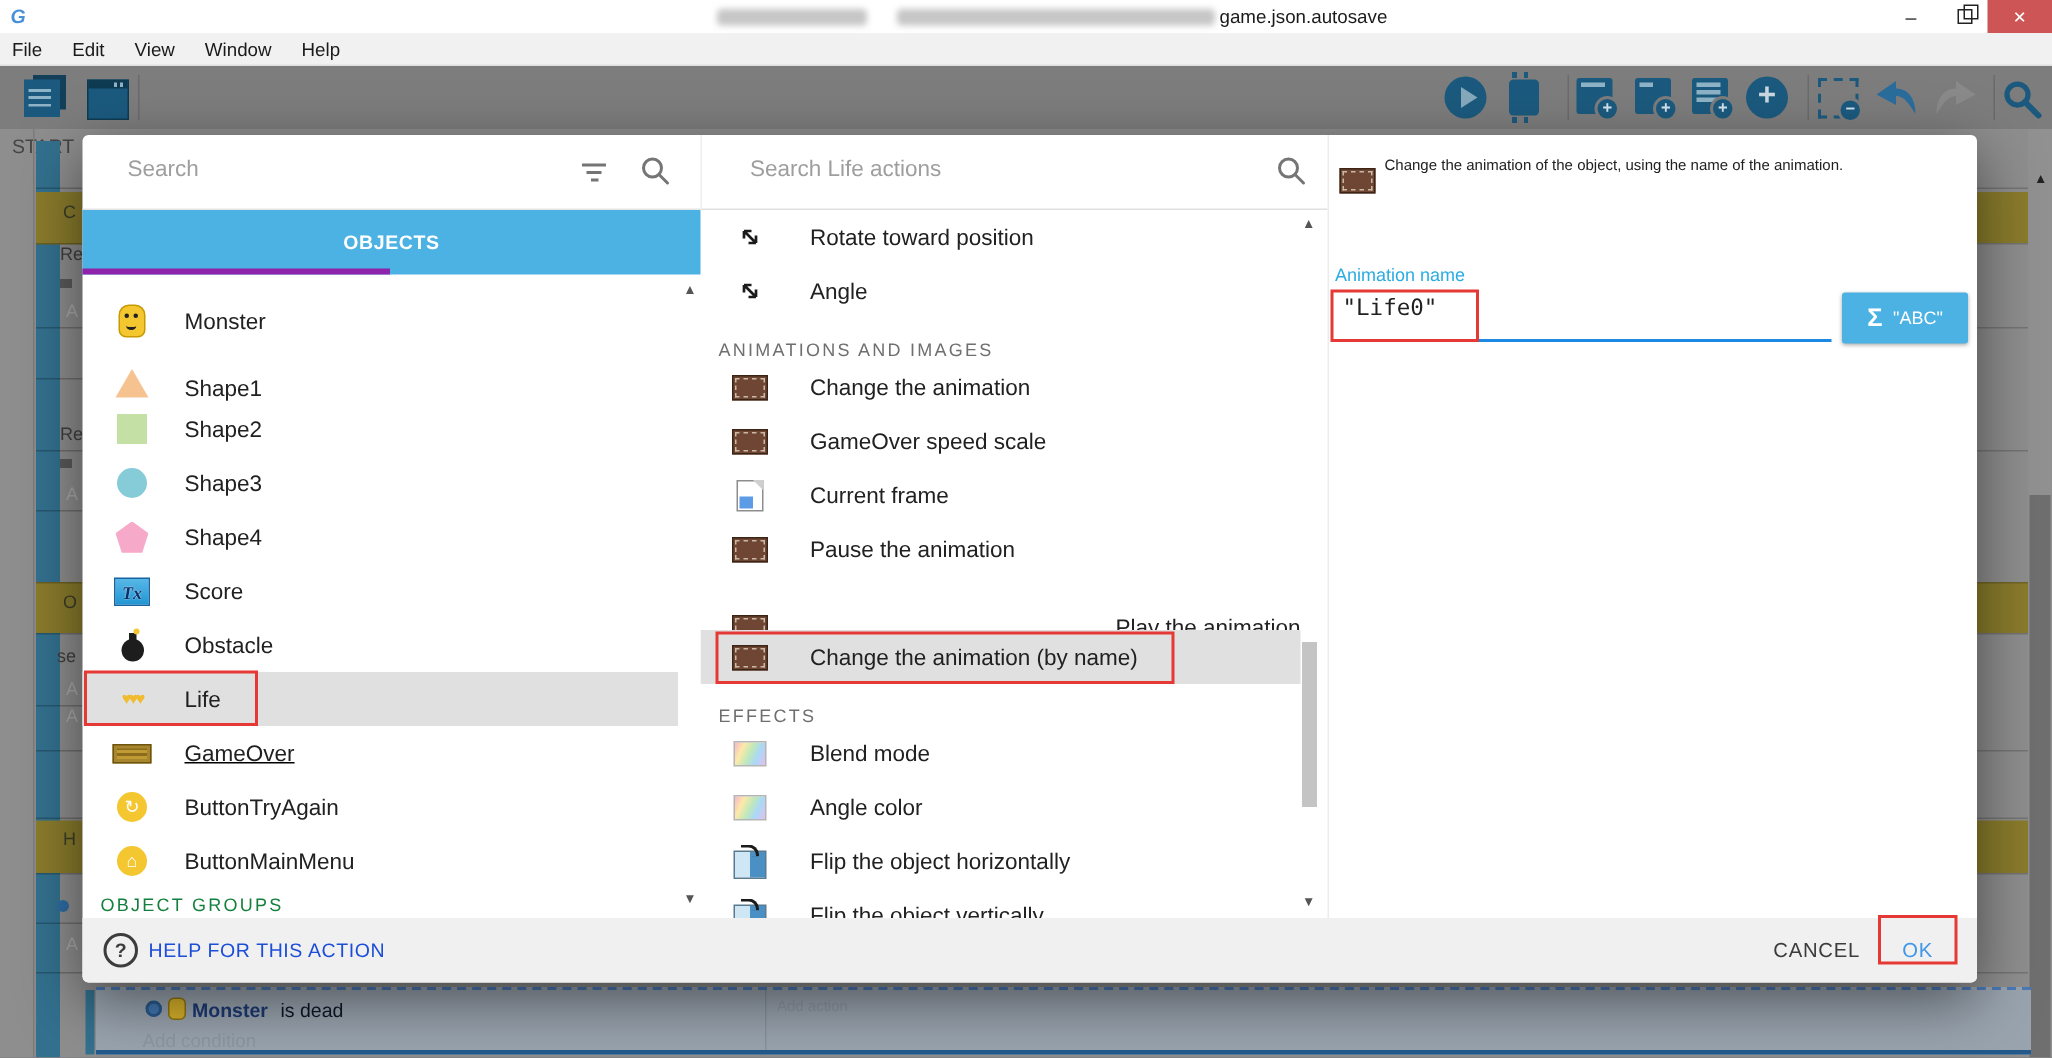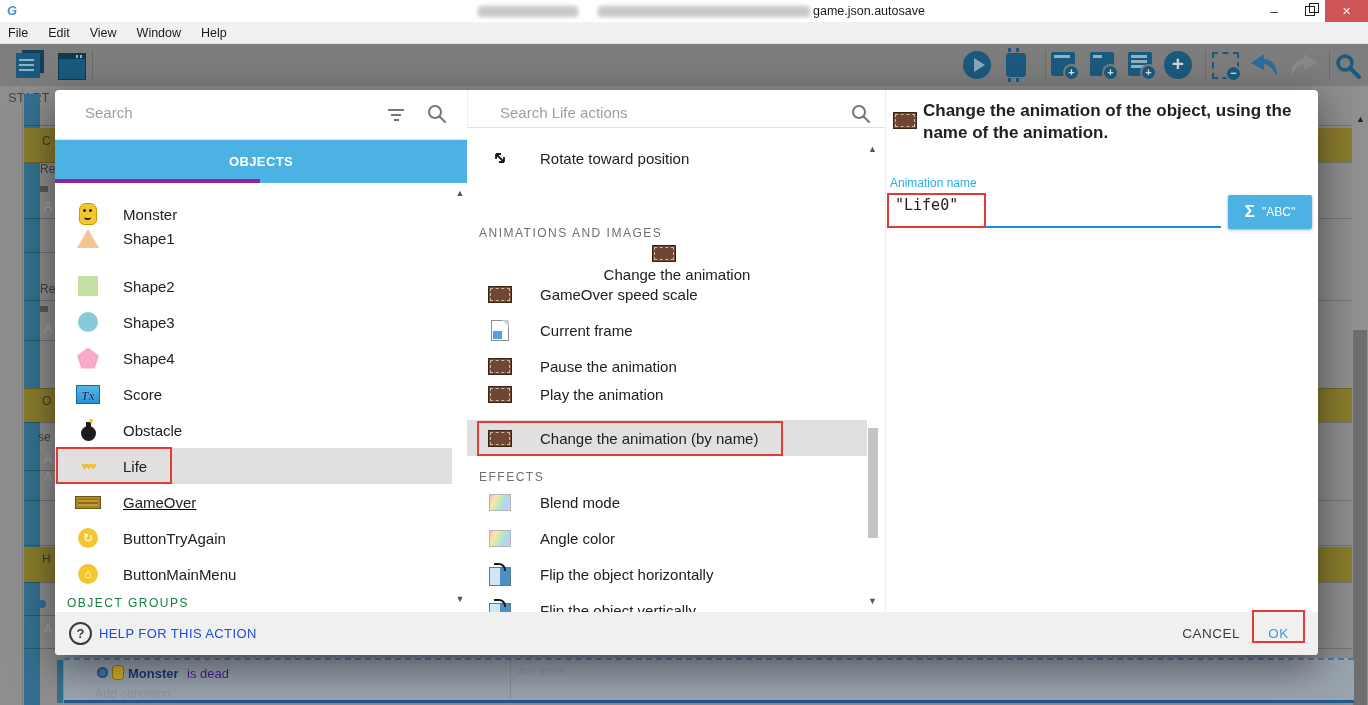--- a/index.html
+++ b/index.html
@@ -72,21 +72,21 @@
 
   
   .event-row{position:absolute;left:64px;top:572px;width:1290px;height:45px;background:#9aa4af;
      border-top:2px dashed #4a7ab8;border-bottom:3px solid #235a8c;box-sizing:border-box;}
   .event-bar{position:absolute;left:57px;top:574px;width:6px;height:43px;background:#33718f;}
   .event-div{position:absolute;left:446px;top:0;width:1px;height:40px;background:#8793a0;}
   .gear-ic{position:absolute;left:33px;top:7px;width:11px;height:11px;border-radius:50%;background:#4179b4;
      box-shadow:inset 0 0 0 2px #2c5a8c;}
   .mini-monster{position:absolute;left:48px;top:5px;width:10px;height:13px;background:#d9b32a;border-radius:4px;border:1px solid #8f7410;}
   .ev-obj{position:absolute;left:64px;top:6px;font-size:13px;font-weight:bold;color:#1c3a74;}
-  .ev-txt{position:absolute;left:123px;top:6px;font-size:13px;color:#4c1d95;}
+  .ev-txt{position:absolute;left:123px;top:6px;font-size:13px;color:#0f172a;}
   .ev-addc{position:absolute;left:31px;top:27px;font-size:12.5px;color:#8d97a2;}
   .ev-adda{position:absolute;left:454px;top:6px;font-size:10px;color:#8d97a2;}
 
   
   .dialog{position:absolute;left:55px;top:90px;width:1263px;height:565px;background:#fff;
      border-radius:4px;box-shadow:0 12px 40px rgba(0,0,0,.5);z-index:20;}
   .search-row{position:absolute;left:0;top:0;width:412px;height:50px;border-bottom:1px solid #e4e4e4;box-sizing:border-box;}
   .search-input{position:absolute;left:28px;top:13px;width:280px;border:none;outline:none;font-size:15px;
      color:#424242;font-family:"Liberation Sans",sans-serif;background:transparent;}
   .search-input::placeholder{color:#9e9e9e;}
@@ -99,31 +99,31 @@
   .tab-ind{position:absolute;left:0;top:89px;width:205px;height:4px;background:#8e24aa;}
 
   .obj-row{position:absolute;left:0;width:397px;height:36px;display:flex;align-items:center;
      padding-left:20px;box-sizing:border-box;}
   .icon-slot{width:26px;height:26px;display:flex;align-items:center;justify-content:center;flex:none;margin-right:22px;}
   .row-label{font-size:15px;color:#212121;white-space:nowrap;}
   .sel{background:#e0e0e0;}
   .groups-hdr{position:absolute;left:12px;top:506px;font-size:12px;color:#15803d;letter-spacing:1.5px;}
   .lscroll{position:absolute;left:399px;width:12px;text-align:center;}
 
-  .act-card{position:absolute;left:412px;top:0;width:418px;height:38px;background:#fff;
+  .act-card{position:absolute;left:412px;top:0;width:418px;height:50px;background:#fff;
      border-bottom:1px solid #e0e0e0;border-left:1px solid #eee;box-sizing:border-box;}
   .act-list{position:absolute;left:412px;top:50px;width:418px;height:472px;overflow:hidden;}
   .act-row{position:absolute;left:0;width:400px;height:36px;display:flex;align-items:center;
      padding-left:20px;box-sizing:border-box;}
   .act-row .icon-slot{margin-right:27px;}
   .sect-hdr{position:absolute;left:12px;font-size:12px;color:#6f6f6f;letter-spacing:1.5px;}
   .mthumb{position:absolute;left:401px;top:288px;width:10px;height:110px;background:#c4c4c4;}
   .panel-divider{position:absolute;left:830px;top:0;width:1px;height:522px;background:#ececec;}
 
-  .desc-text{position:absolute;left:868px;top:10px;width:372px;font-size:17px;line-height:22px;color:#212121;font-weight:bold;}
+  .desc-text{position:absolute;left:868px;top:10px;width:372px;font-size:10px;line-height:22px;color:#212121;}
   .param-label{position:absolute;left:835px;top:86px;font-size:12px;color:#2bace3;}
   .param-value{position:absolute;left:840px;top:106px;font-size:15px;color:#212121;
      font-family:"DejaVu Sans Mono",monospace;}
   .param-underline{position:absolute;left:833px;top:136px;width:333px;height:2px;background:#1e88e5;}
   .expr-btn{position:absolute;left:1173px;top:105px;width:84px;height:34px;background:#4cb1e3;border-radius:2px;
      color:#fff;display:flex;align-items:center;justify-content:center;gap:7px;box-shadow:0 1px 3px rgba(0,0,0,.35);}
   .expr-sigma{font-size:17px;font-weight:bold;}
   .expr-abc{font-size:12px;}
 
   .footer{position:absolute;left:0;top:522px;width:1263px;height:43px;background:#f0f0f0;
@@ -333,21 +333,21 @@
         </div>
     </div>
     <div class="tab-ind"></div>
 
     <div class="obj-row" style="top:106px;">
       <span class="icon-slot">
           <span class="ic-monster"></span>
         </span>
       <span class="row-label">Monster</span>
       </div>
-    <div class="obj-row" style="top:130px;">
+    <div class="obj-row" style="top:142px;align-items:flex-end;">
       <span class="icon-slot">
           <span class="ic-triangle"></span>
         </span>
       <span class="row-label">Shape1</span>
       </div>
     <div class="obj-row" style="top:178px;">
       <span class="icon-slot">
           <span class="ic-square"></span>
         </span>
       <span class="row-label">Shape2</span>
@@ -413,22 +413,30 @@
     </div>
     <div class="act-list">
       <div class="act-row" style="top:0;">
         <span class="icon-slot">
           <svg width="18" height="18">
               <path d="M5 5 L13 13 M5 5 l5 0 M5 5 l0 5 M13 13 l-5 0 M13 13 l0 -5" stroke="#1b1b1b" stroke-width="1.8" fill="none"></path>
             </svg>
           </span>
         <span class="row-label">Rotate toward position</span>
         </div>
+      <div class="act-row" style="top:36px;">
+        <span class="icon-slot">
+          <svg width="18" height="18">
+              <path d="M5 5 L13 13 M5 5 l5 0 M5 5 l0 5 M13 13 l-5 0 M13 13 l0 -5" stroke="#1b1b1b" stroke-width="1.8" fill="none"></path>
+            </svg>
+          </span>
+        <span class="row-label">Angle</span>
+        </div>
       <div class="sect-hdr" style="top:86px;">ANIMATIONS AND IMAGES</div>
-      <div class="act-row" style="top:100px;flex-direction:column;">
+      <div class="act-row" style="top:100px;">
         <span class="icon-slot">
             <span class="ic-film"></span>
           </span>
         <span class="row-label">Change the animation</span>
         </div>
       <div class="act-row" style="top:136px;">
         <span class="icon-slot">
             <span class="ic-film"></span>
           </span>
         <span class="row-label">GameOver speed scale</span>
@@ -438,21 +446,21 @@
             <span class="ic-film"></span>
           </span>
         <span class="row-label">Pause the animation</span>
         </div>
       <div class="act-row" style="top:172px;">
         <span class="icon-slot">
             <span class="ic-frame"></span>
           </span>
         <span class="row-label">Current frame</span>
         </div>
-      <div class="act-row" style="top:236px;">
+      <div class="act-row" style="top:260px;justify-content:space-between;">
         <span class="icon-slot">
             <span class="ic-film"></span>
           </span>
         <span class="row-label">Play the animation</span>
         </div>
       <div class="act-row sel" style="top:280px;">
         <span class="icon-slot">
             <span class="ic-film"></span>
           </span>
         <span class="row-label">Change the animation (by name)</span>

